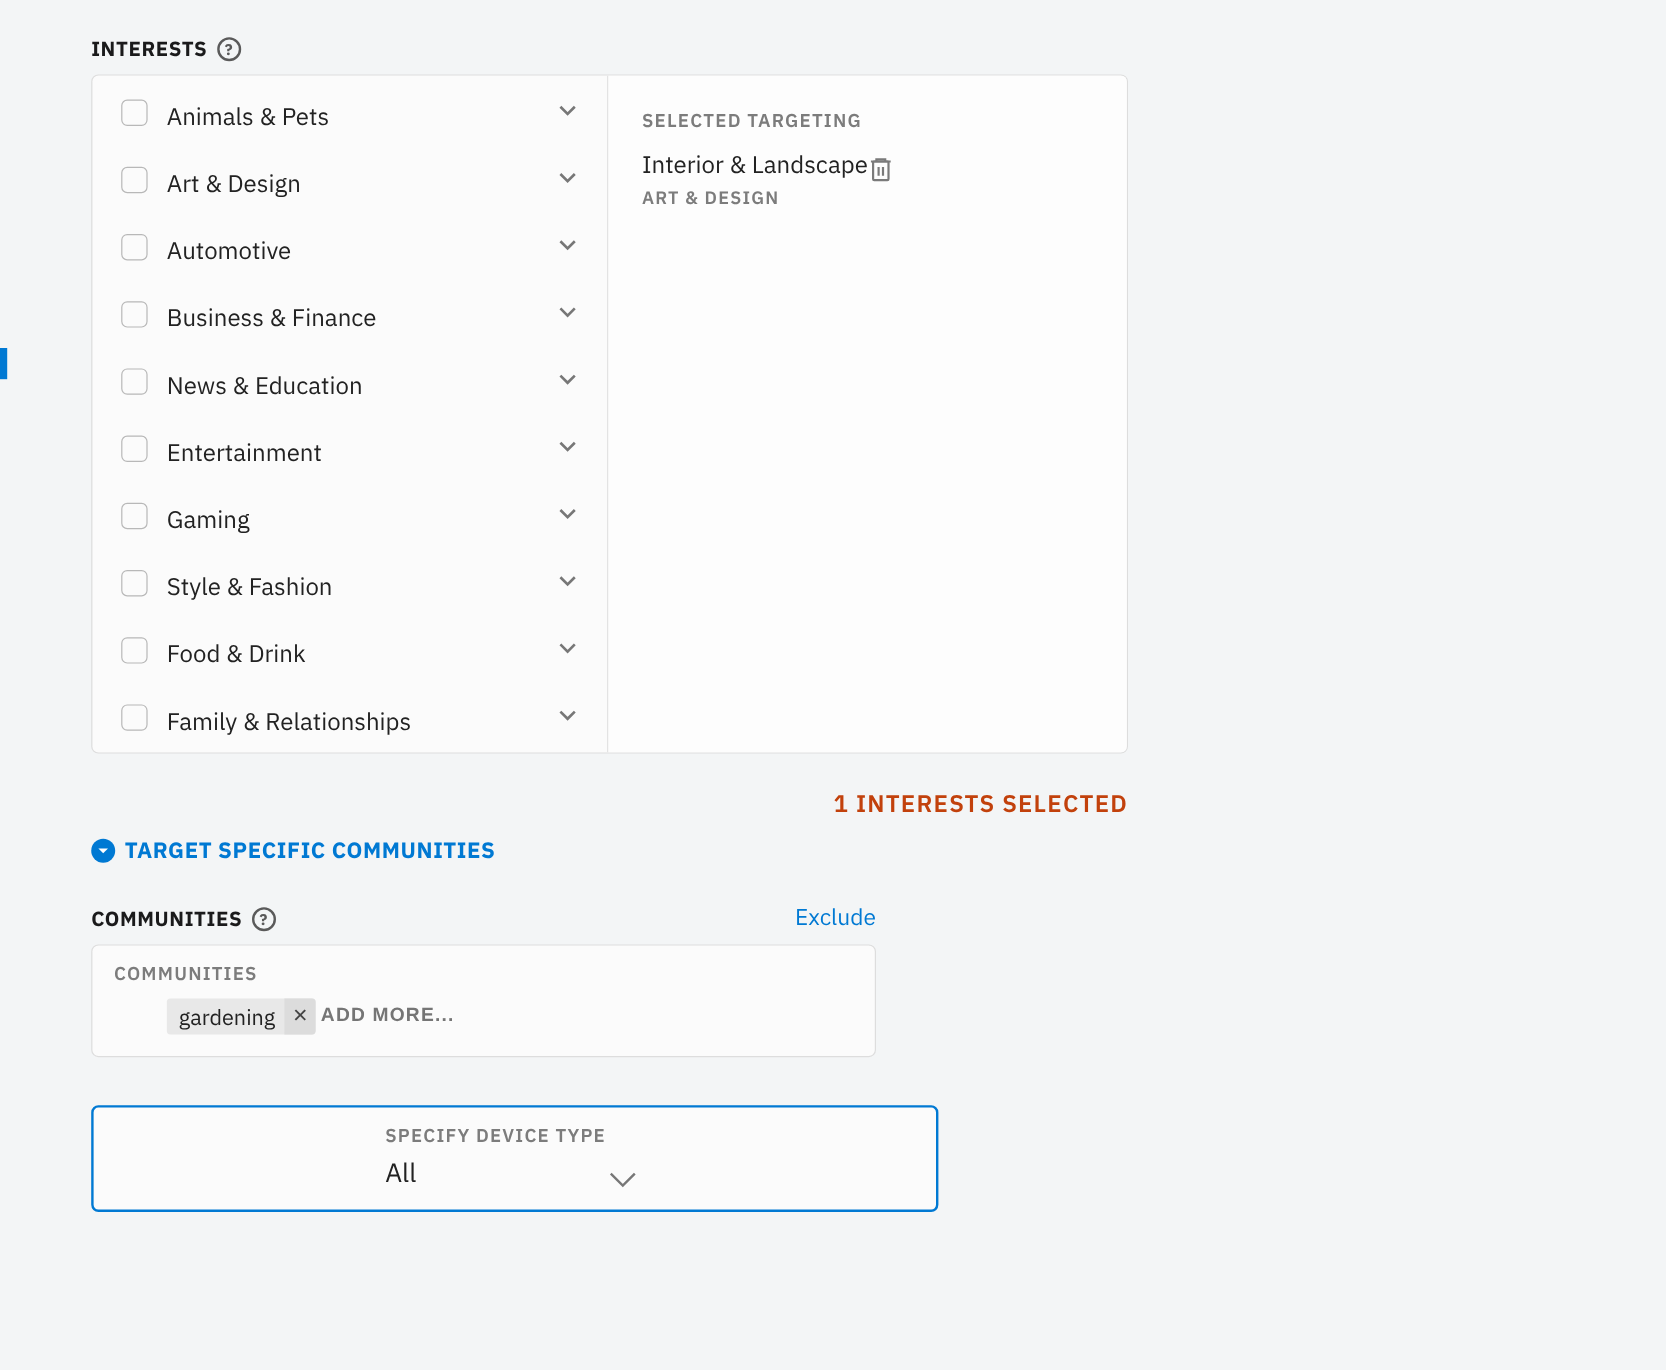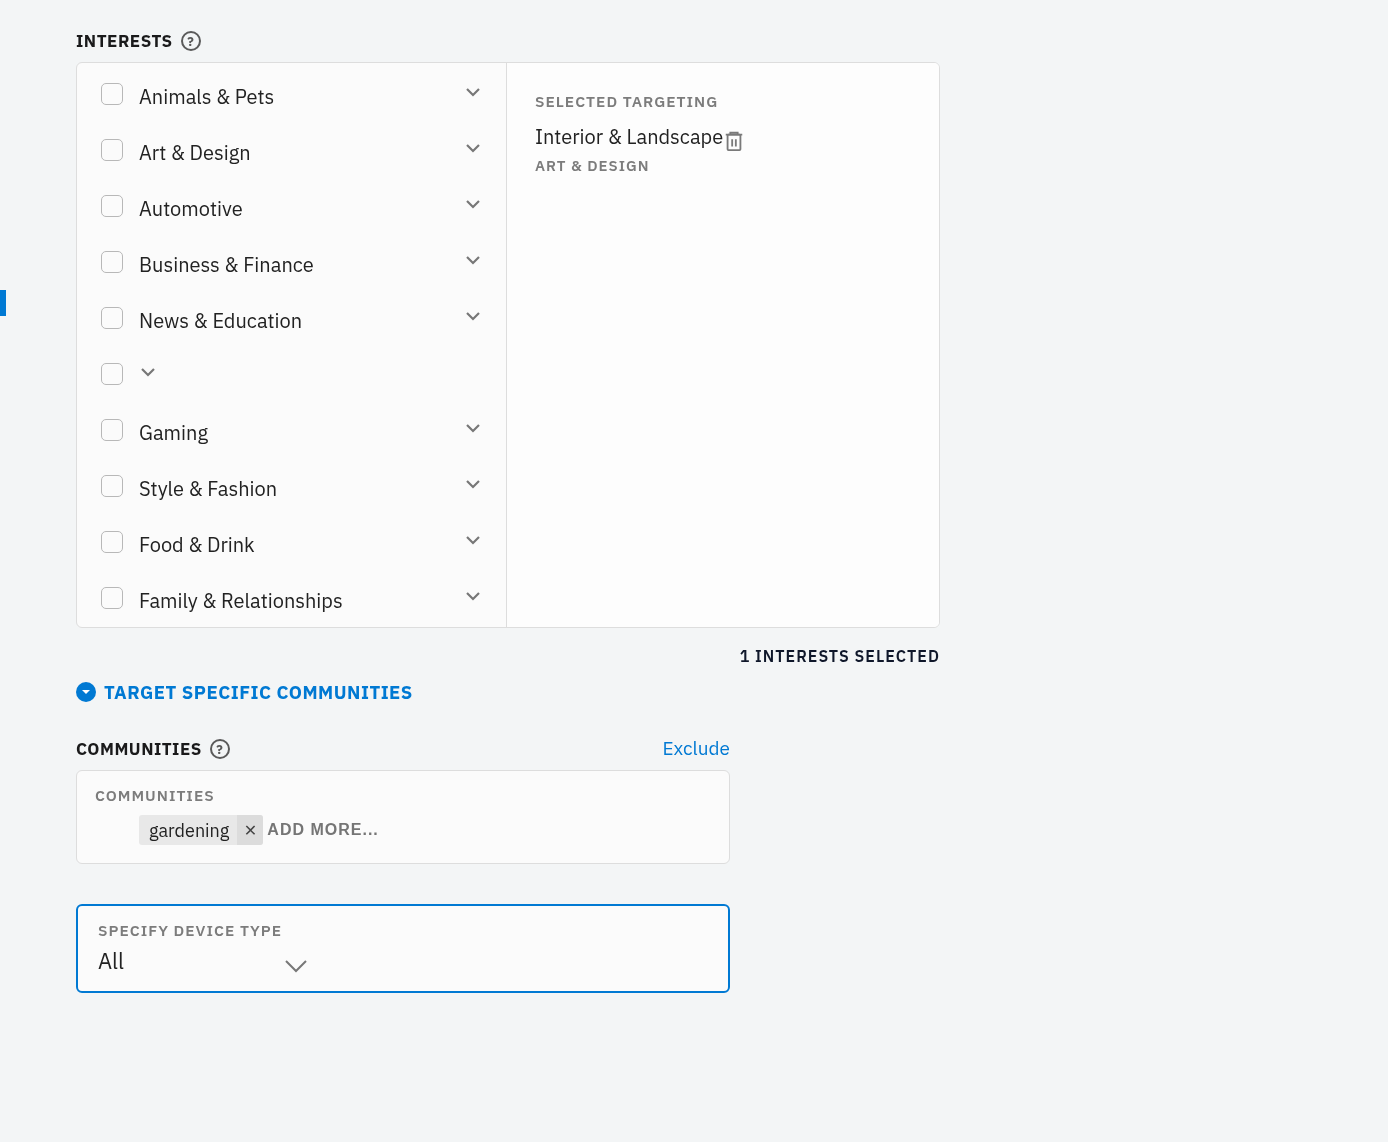--- a/index.html
+++ b/index.html
@@ -117,24 +117,24 @@
   .trash{
     margin-top:6px;
     width:22px;height:24px;
     color:#7a7a7a;
   }
   .trash svg{display:block;}
 
   .count-line{
     width:864px;
     text-align:right;
-    margin-top:18px;
-    font-size:16px;
-    letter-spacing:1px;
-    color:#0f172a;
+    margin-top:28px;
+    font-size:20px;
+    letter-spacing:1px;
+    color:#c2410c;
     font-weight:600;
   }
 
   .toggle-line{
     margin-top:14px;
     display:flex;align-items:center;
     gap:8px;
     color:var(--blue);
     font-weight:700;
     font-size:18.5px;
@@ -191,26 +191,26 @@
   }
   .add-more{
     border:none;background:transparent;outline:none;
     font-size:16px;letter-spacing:1px;color:var(--muted);
     font-weight:600;
     flex:1 1 auto;
   }
 
   .device-box{
     margin-top:40px;
-    width:654px;
+    width:706px;
     border:2px solid var(--blue);
     border-radius:6px;
     background:var(--panel);
     padding:14px 24px 16px 20px;
-    display:flex;align-items:flex-end;justify-content:flex-start;
+    display:flex;align-items:flex-end;justify-content:center;
   }
   .device-left{}
   .device-label{
     font-size:15.5px;
     letter-spacing:1px;
     color:var(--muted);
     font-weight:600;
     margin-bottom:6px;
   }
   .device-val{
@@ -273,20 +273,21 @@
           <span class="cb"></span>
           <span class="lbl">News &amp; Education</span>
           <span class="chev">
             <svg viewBox="0 0 18 18" width="18" height="18" fill="none" stroke="#777" stroke-width="2.2">
               <path d="M3 6l6 6 6-6"></path>
             </svg>
           </span>
         </div>
         <div class="int-row">
           <span class="cb"></span>
+          <span class="lbl">Entertainment</span>
           <span class="chev">
             <svg viewBox="0 0 18 18" width="18" height="18" fill="none" stroke="#777" stroke-width="2.2">
               <path d="M3 6l6 6 6-6"></path>
             </svg>
           </span>
         </div>
         <div class="int-row">
           <span class="cb"></span>
           <span class="lbl">Gaming</span>
           <span class="chev">

